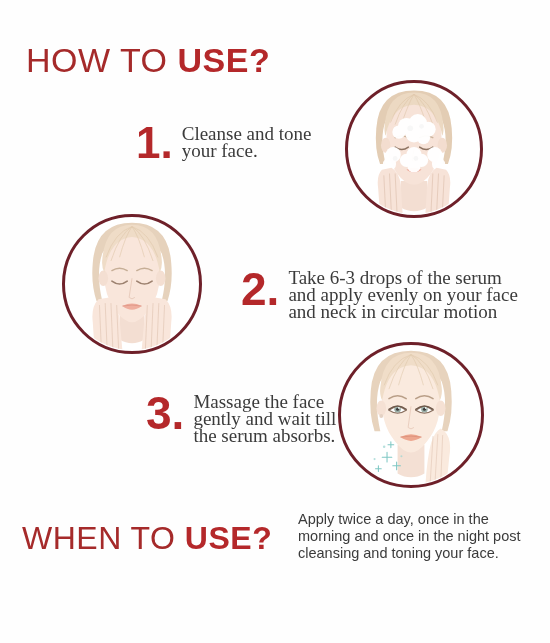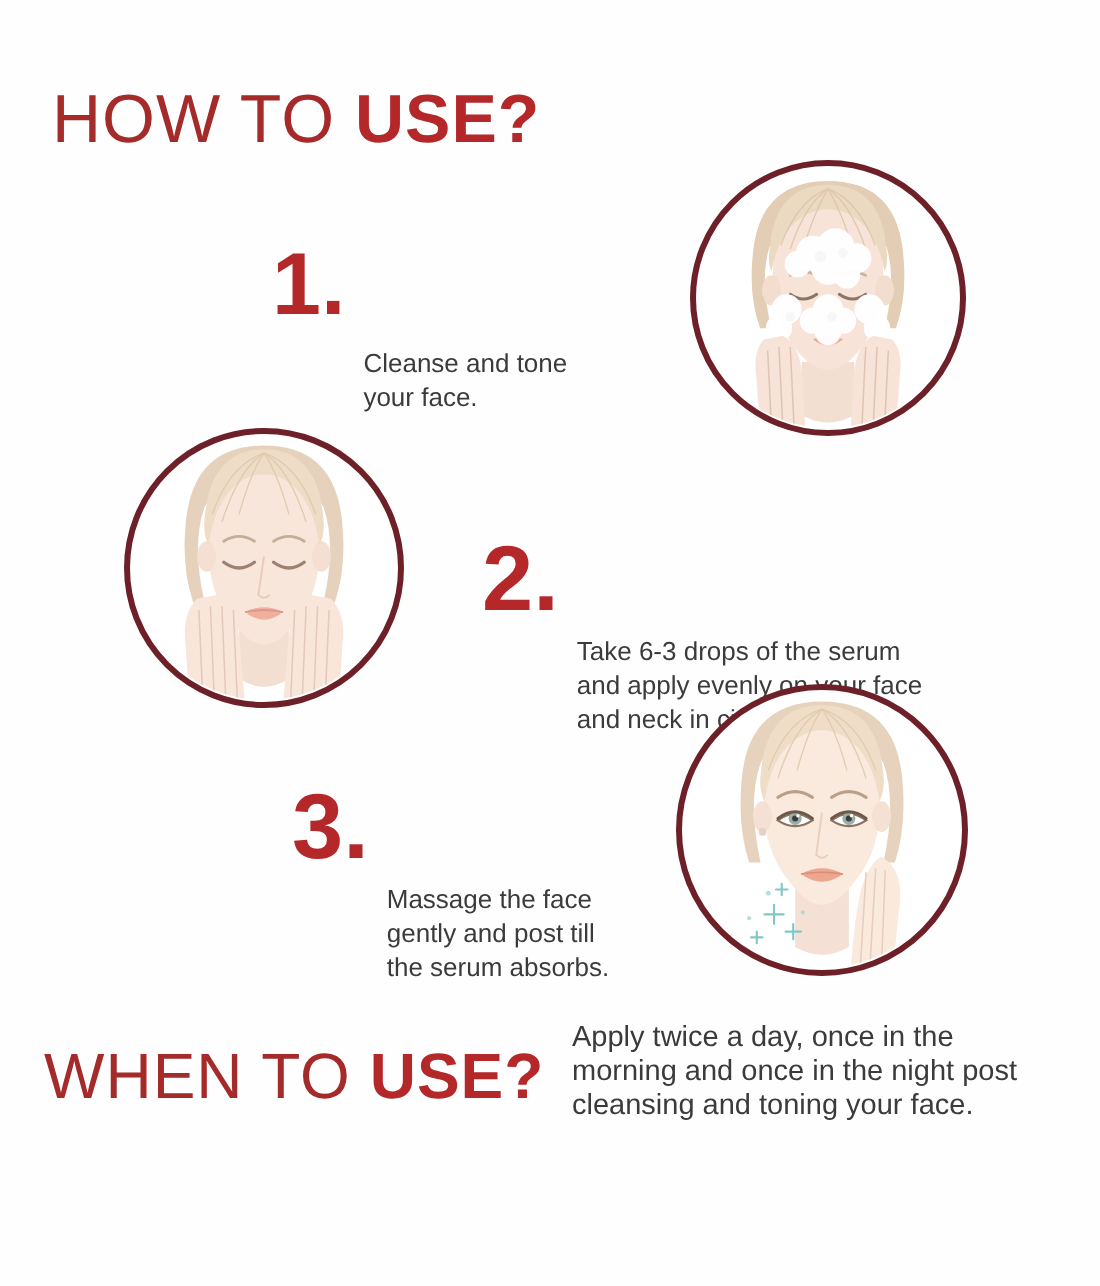--- a/index.html
+++ b/index.html
@@ -53,38 +53,37 @@
     color: #b4282a;
     font-weight: 700;
     font-size: 46px;
     line-height: 42px;
     font-family: "Liberation Sans", sans-serif;
     margin-right: 9px;
     white-space: nowrap;
   }
   .step-text {
     color: #3b3b3b;
-    font-size: 13px;
+    font-size: 19px;
     line-height: 17px;
-    font-family: Liberation Sans, sans-serif;
+    font-family: Liberation Serif, serif;
     padding-top: 3px;
     white-space: pre-line;
-    margin-top: 48px;
   }
   #step-1 { left: 136px; top: 122px; }
   #step-1 .step-num { font-size: 44px; }
   #step-2 { left: 241px; top: 268px; }
   #step-2 .step-text { padding-top: 1px; }
   #step-3 { left: 146px; top: 392px; }
   #step-3 .step-text { padding-top: 1px; }
 
   
   #when-text {
     position: absolute;
-    left: 286px;
+    left: 298px;
     top: 511px;
     width: 250px;
     color: #3b3b3b;
     font-size: 14.5px;
     line-height: 17px;
     white-space: pre-line;
   }
 
   
   .watermark {
@@ -331,21 +330,21 @@
           <circle cx="63" cy="116" r="1.1"></circle>
           <circle cx="35" cy="119" r="1.1"></circle>
         </g>
       </g>
     </svg>
   </div>
 
   <div id="step-3" class="step">
     <div class="step-num">3.</div>
     <div class="step-text">Massage the face
-gently and post till
+gently and wait till
 the serum absorbs.</div>
   </div>
 
   <div id="title-when" class="heading"><span>WHEN TO </span><span class="bold">USE?</span></div>
 
   <div id="when-text">Apply twice a day, once in the
 morning and once in the night post
 cleansing and toning your face.</div>
 
   <div id="wm-1" class="watermark"></div>

